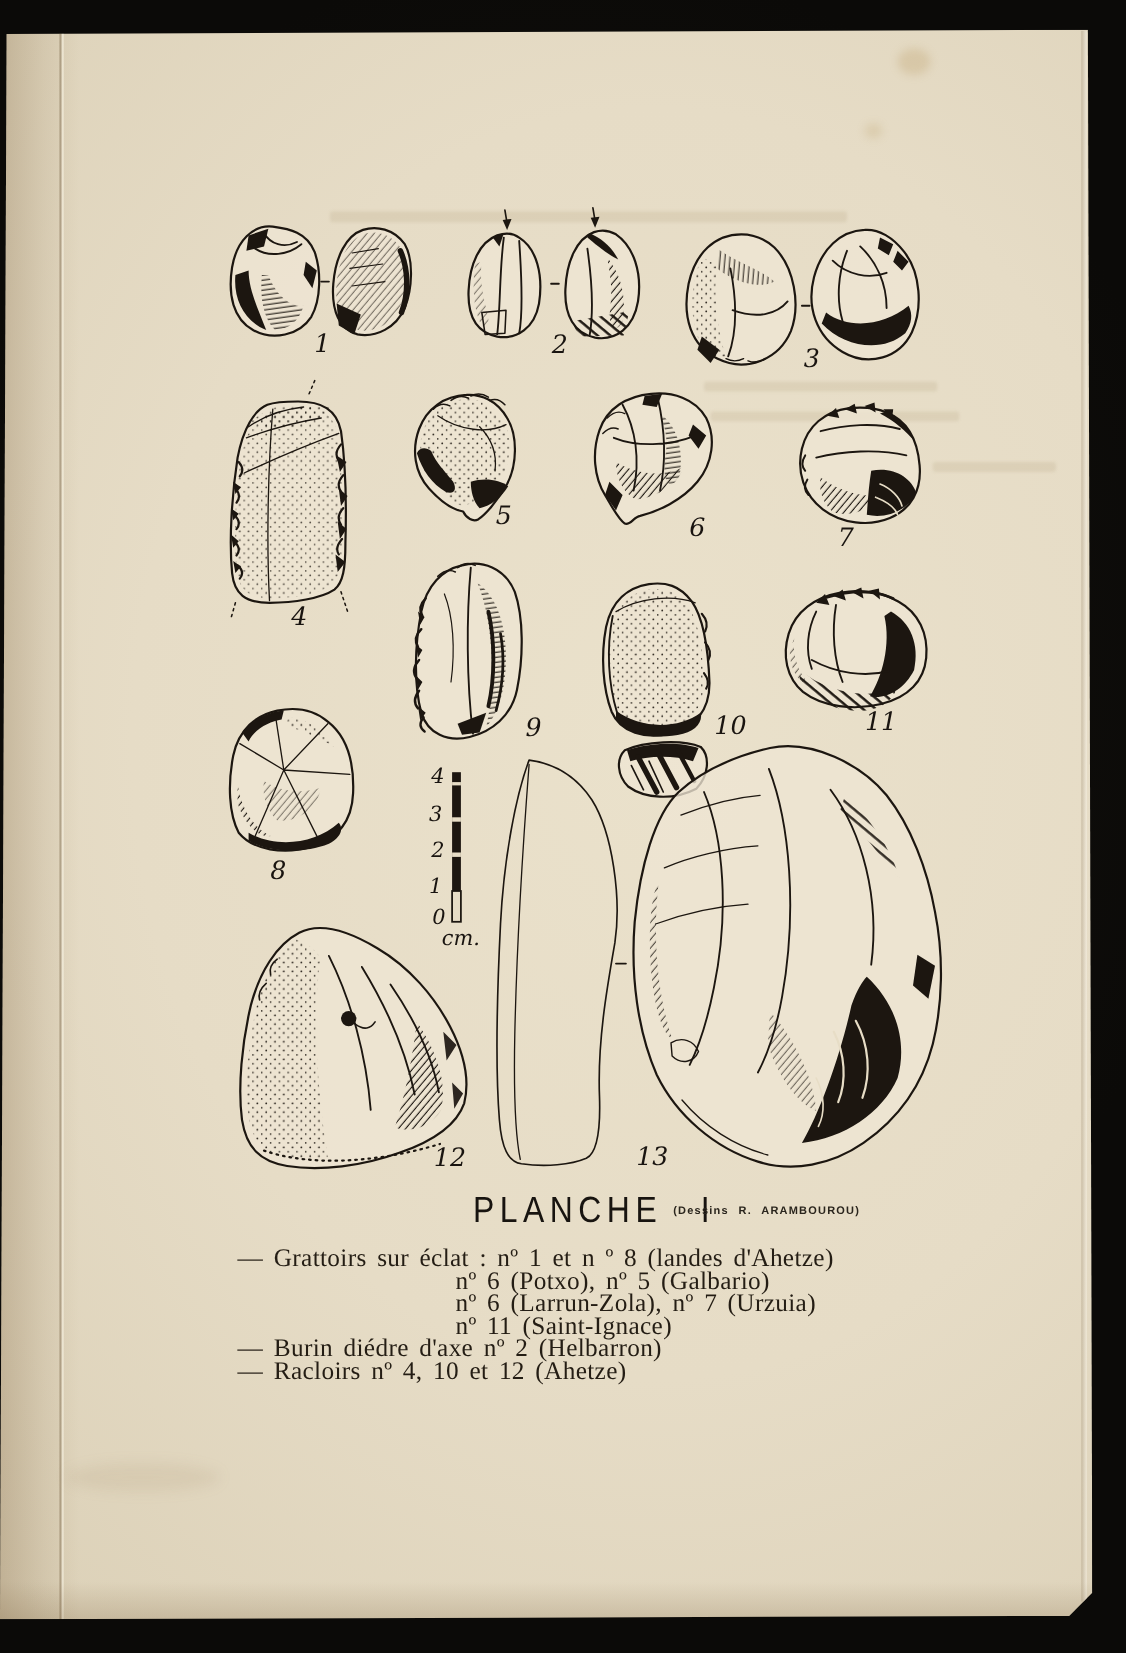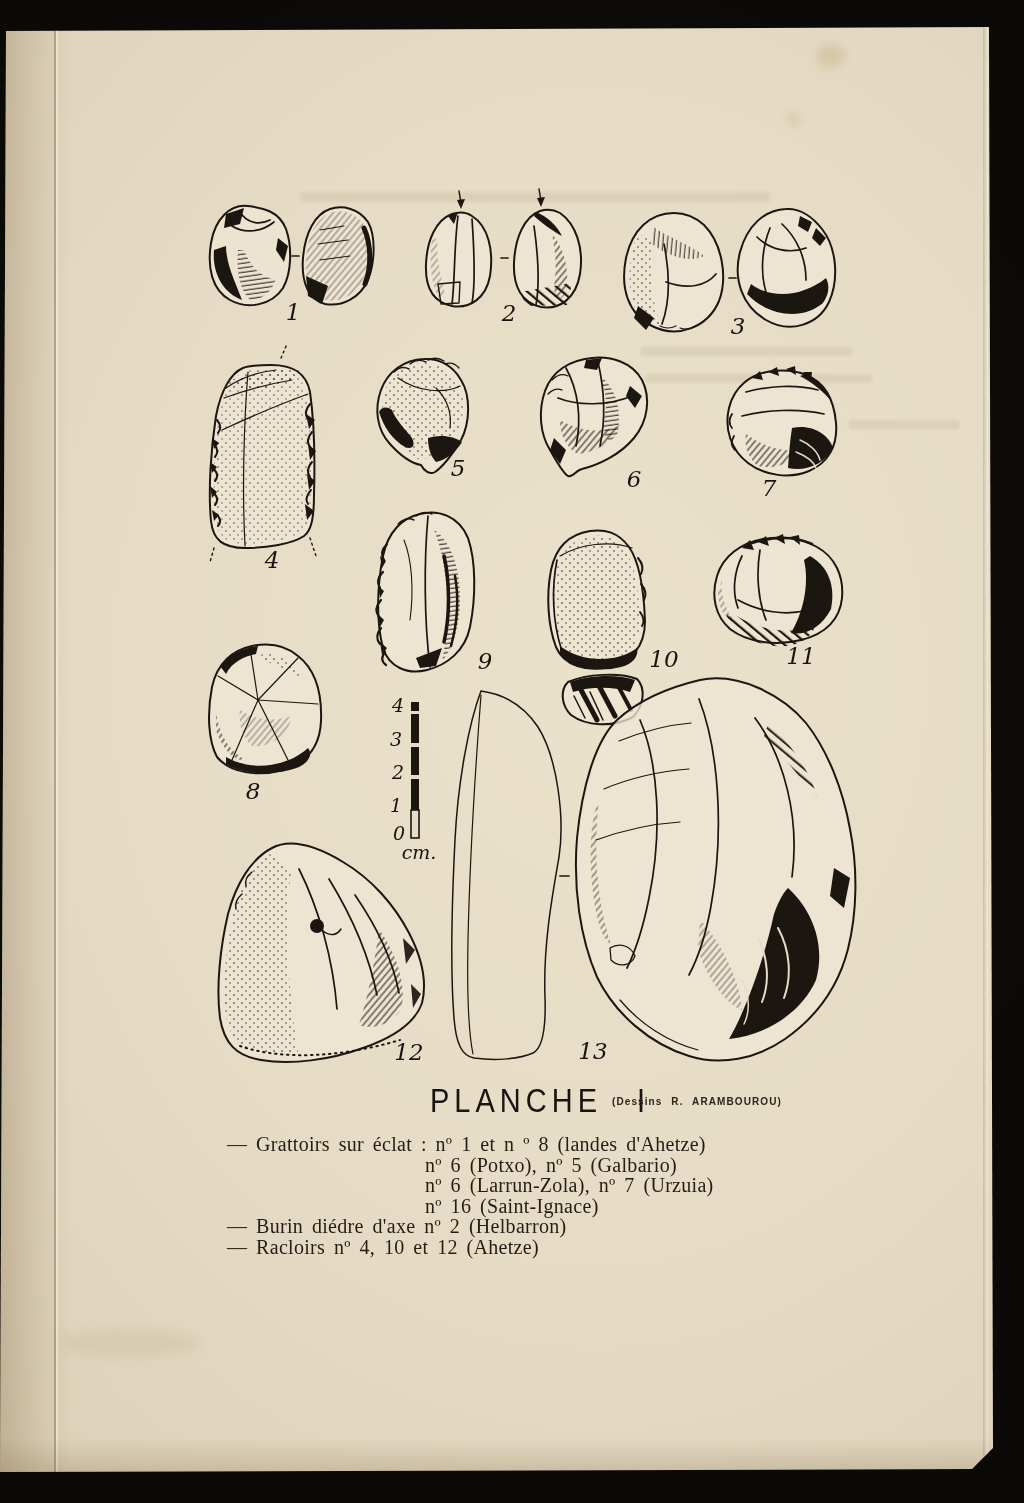--- a/index.html
+++ b/index.html
@@ -25,22 +25,22 @@
   .g1{left:300px;top:192px;width:470px;height:10px;}
   .g2{left:640px;top:347px;width:212px;height:9px;}
   .g3{left:646px;top:374px;width:226px;height:9px;}
   .g4{left:848px;top:420px;width:112px;height:9px;}
   svg.plate{position:absolute;left:0;top:0;}
   .title-block{position:absolute;left:430px;top:1082px;color:#181410;
          font-family:"Liberation Sans", sans-serif;font-size:29px;letter-spacing:5px;
          word-spacing:22px;transform:scaleY(1.14);transform-origin:top left;white-space:nowrap;}
   .credit{position:absolute;left:612px;top:1096px;color:#2a251d;font-family:"Liberation Sans", sans-serif;
          font-weight:bold;font-size:10px;letter-spacing:1.1px;word-spacing:5px;white-space:nowrap;}
-  .caption{position:absolute;left:227px;top:1134px;width:640px;color:#241d14;
-         font-size:20px;line-height:20.6px;letter-spacing:.3px;word-spacing:3.5px;}
+  .caption{position:absolute;left:216px;top:1134px;width:640px;color:#241d14;
+         font-size:23px;line-height:20.6px;letter-spacing:.3px;word-spacing:3.5px;}
   .caption .line{white-space:nowrap;}
   .caption .indent{padding-left:198px;}
 </style>
 </head>
 <body>
 
 <div class="stage">
   <div class="paper">
     <div class="shade-left"></div>
     <div class="crease-dark"></div>
@@ -286,17 +286,17 @@
     </g>
   </svg>
 
   <div class="title-block">PLANCHE I</div>
   <div class="credit">(Dessins R. ARAMBOUROU)</div>
 
   <div class="caption">
     <div class="line">— Grattoirs sur éclat : nº 1 et n º 8 (landes d'Ahetze)</div>
     <div class="line indent">nº 6 (Potxo), nº 5 (Galbario)</div>
     <div class="line indent">nº 6 (Larrun-Zola), nº 7 (Urzuia)</div>
-    <div class="line indent">nº 16 (Saint-Ignace)</div>
+    <div class="line indent">nº 11 (Saint-Ignace)</div>
     <div class="line">— Burin diédre d'axe nº 2 (Helbarron)</div>
     <div class="line">— Racloirs nº 4, 10 et 12 (Ahetze)</div>
   </div>
 </div>
 
 </body></html>

